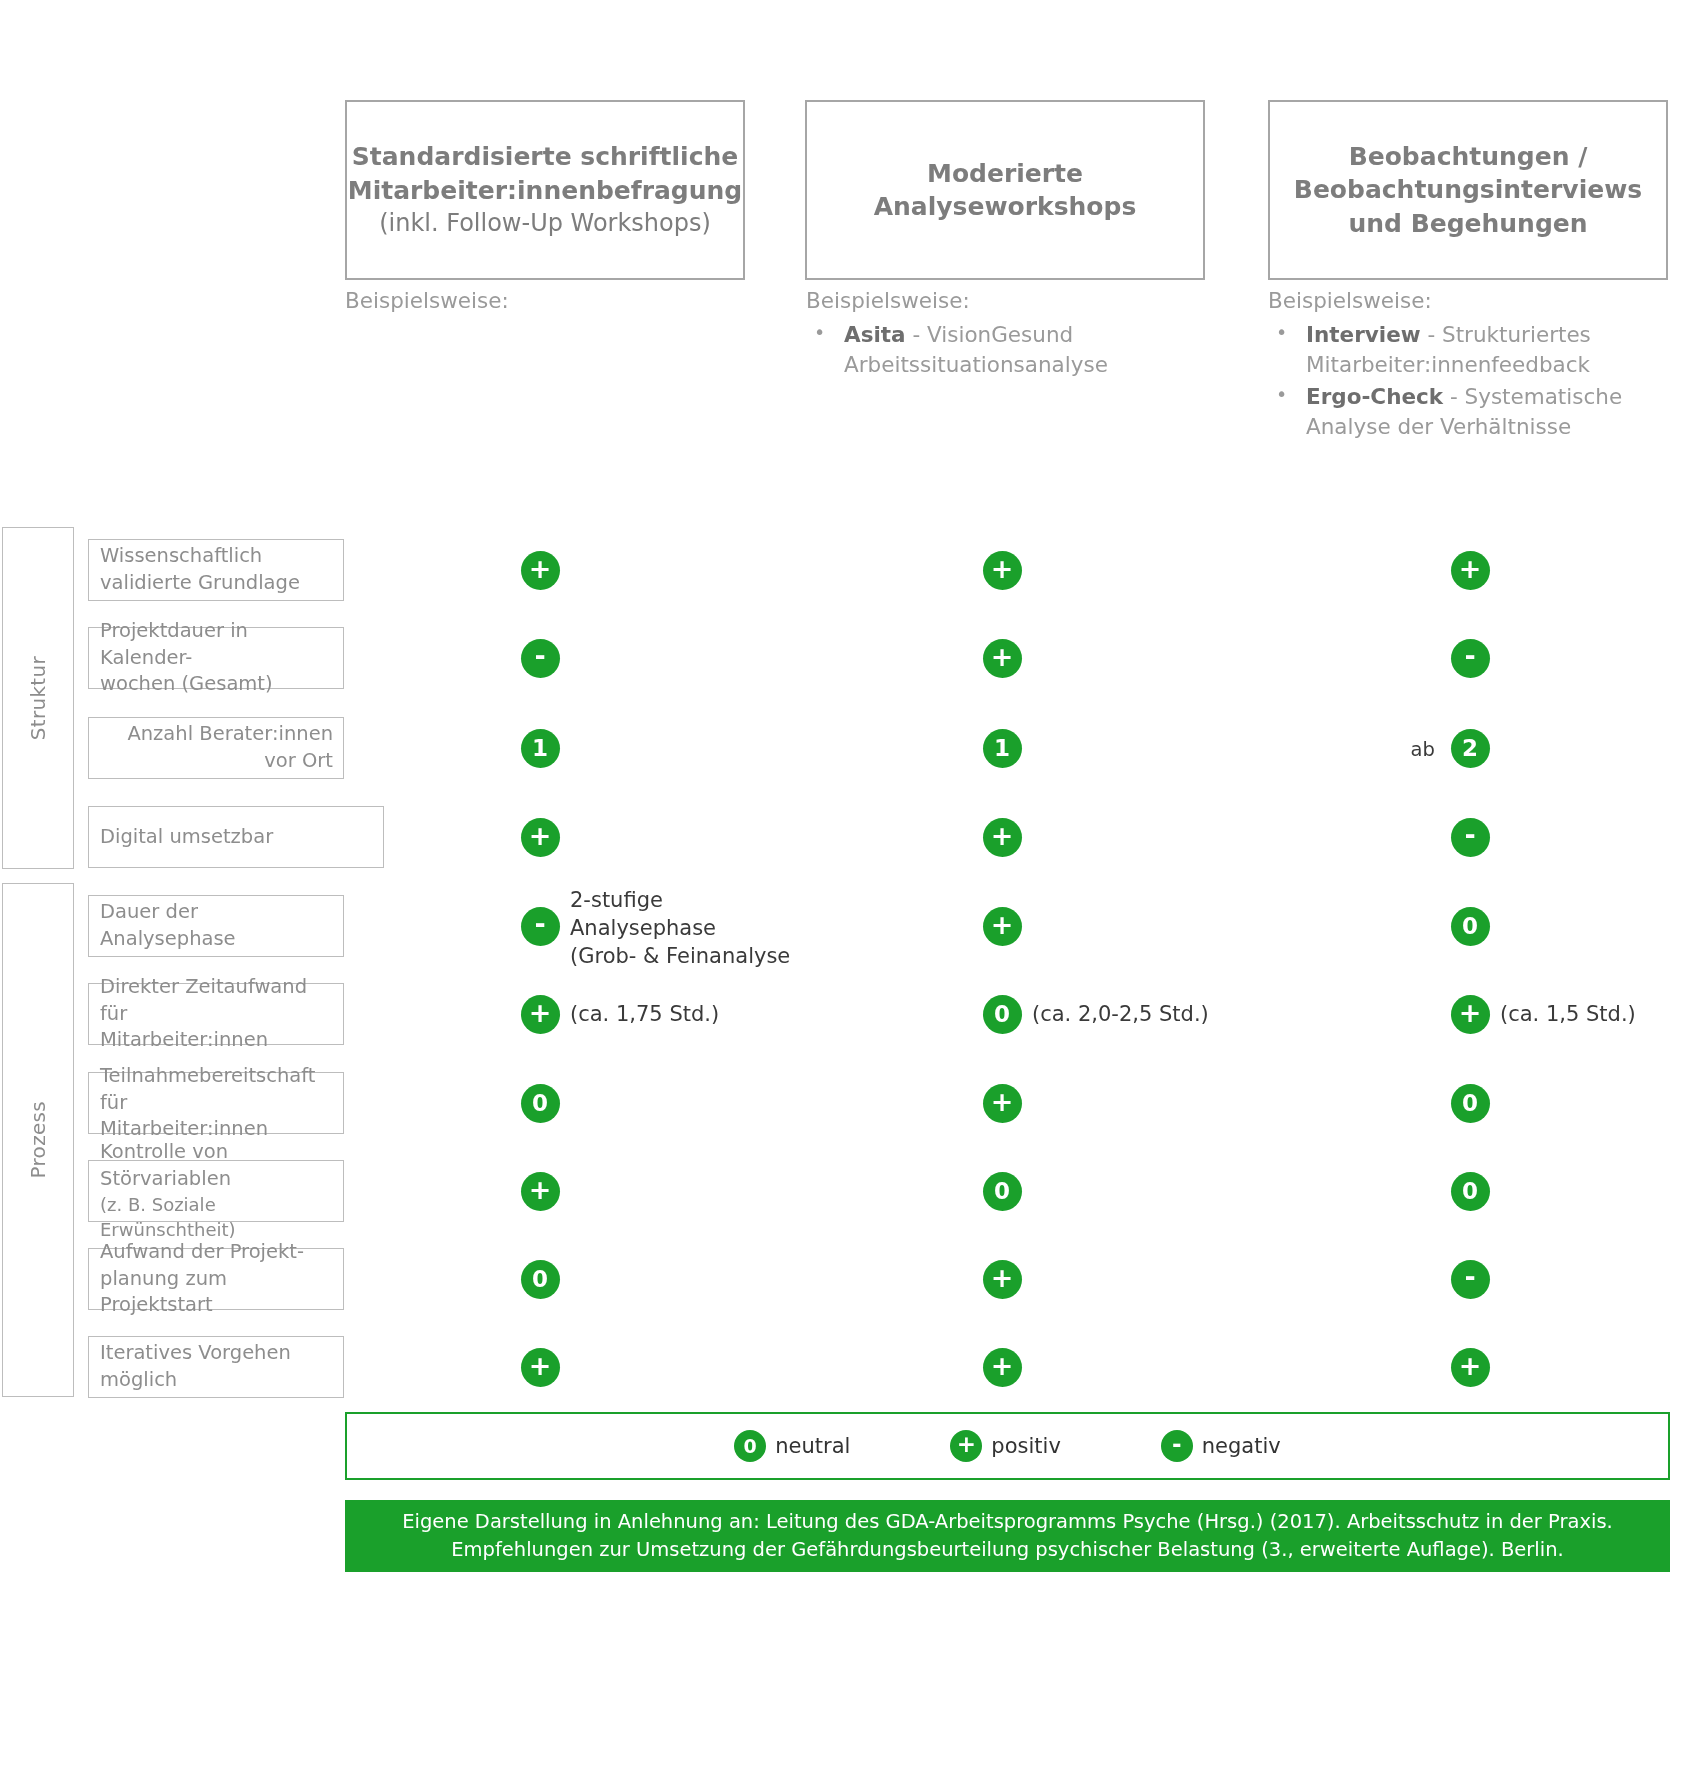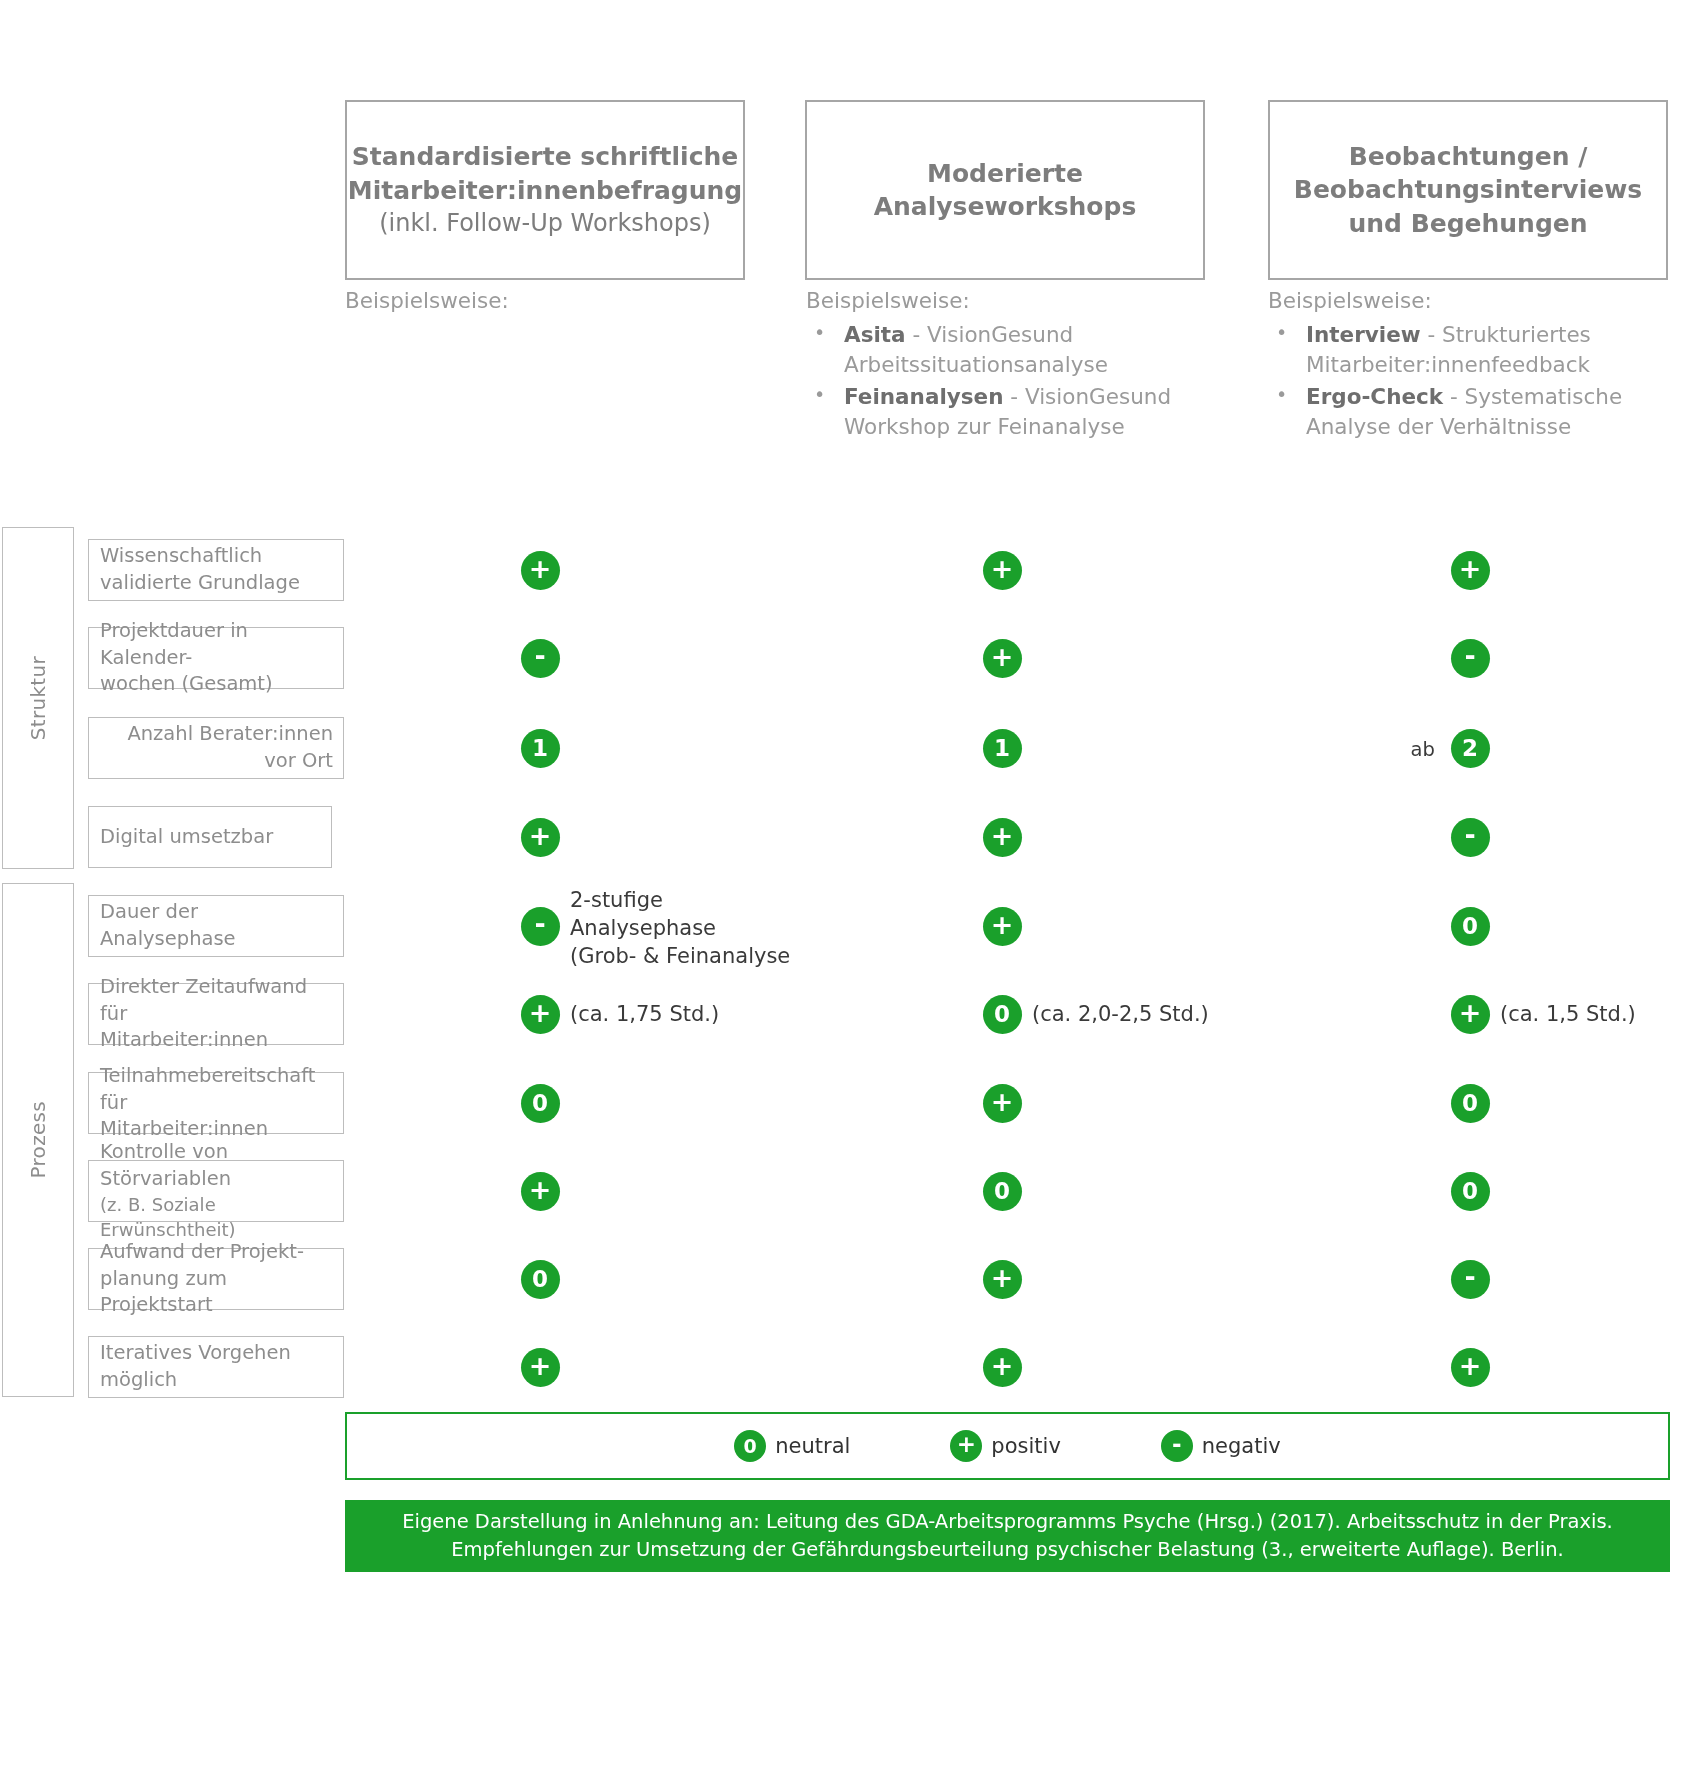--- a/index.html
+++ b/index.html
@@ -186,21 +186,20 @@
     <div class="col-head" style="left: 1268px; top: 100px; width: 400px; height: 180px;">
       <div><span>Beobachtungen / Beobachtungsinterviews und Begehungen</span></div>
     </div>
     <div class="examples" style="left: 345px; top: 286px; width: 410px;">
       <span class="beispiel">Beispielsweise:</span>
     </div>
     <div class="examples" style="left: 806px; top: 286px; width: 400px;">
       <span class="beispiel">Beispielsweise:</span>
       <ul>
         <li><b>Asita</b><span> - VisionGesund Arbeitssituationsanalyse</span></li>
-        <li><b>Feinanalysen</b><span> - VisionGesund Workshop zur Feinanalyse</span></li>
       </ul>
     </div>
     <div class="examples" style="left: 1268px; top: 286px; width: 410px;">
       <span class="beispiel">Beispielsweise:</span>
       <ul>
         <li><b>Interview</b><span>  - Strukturiertes Mitarbeiter:innenfeedback</span></li>
         <li><b>Ergo-Check</b><span> - Systematische Analyse der Verhältnisse</span></li>
       </ul>
     </div>
     <div class="group-box" style="left: 2px; top: 527px; width: 72px; height: 342px;">
@@ -223,21 +222,21 @@
     <div class="badge sym-plus" style="left: 982.5px; top: 638.5px;">+</div>
     <div class="badge sym-minus" style="left: 1450.5px; top: 638.5px;">-</div>
     <div class="crit" style="left: 88px; top: 717px; width: 256px; height: 62px; align-items: flex-end;">
       <span>Anzahl Berater:innen</span>
       <span>vor Ort</span>
     </div>
     <div class="badge sym-num" style="left: 520.5px; top: 728.5px;">1</div>
     <div class="badge sym-num" style="left: 982.5px; top: 728.5px;">1</div>
     <div class="badge sym-num" style="left: 1450.5px; top: 728.5px;">2</div>
     <div class="prefix" style="left: 1410.5px; top: 738px;">ab</div>
-    <div class="crit" style="left: 88px; top: 806px; width: 244px; height: 62px;">
+    <div class="crit" style="left: 88px; top: 806px; width: 296px; height: 62px;">
       <span>Digital umsetzbar</span>
     </div>
     <div class="badge sym-plus" style="left: 520.5px; top: 817.5px;">+</div>
     <div class="badge sym-plus" style="left: 982.5px; top: 817.5px;">+</div>
     <div class="badge sym-minus" style="left: 1450.5px; top: 817.5px;">-</div>
     <div class="crit" style="left: 88px; top: 895px; width: 256px; height: 62px;">
       <span>Dauer der Analysephase</span>
     </div>
     <div class="badge sym-minus" style="left: 520.5px; top: 906.5px;">-</div>
     <div class="note" style="left: 570px; top: 886px;">2-stufige

